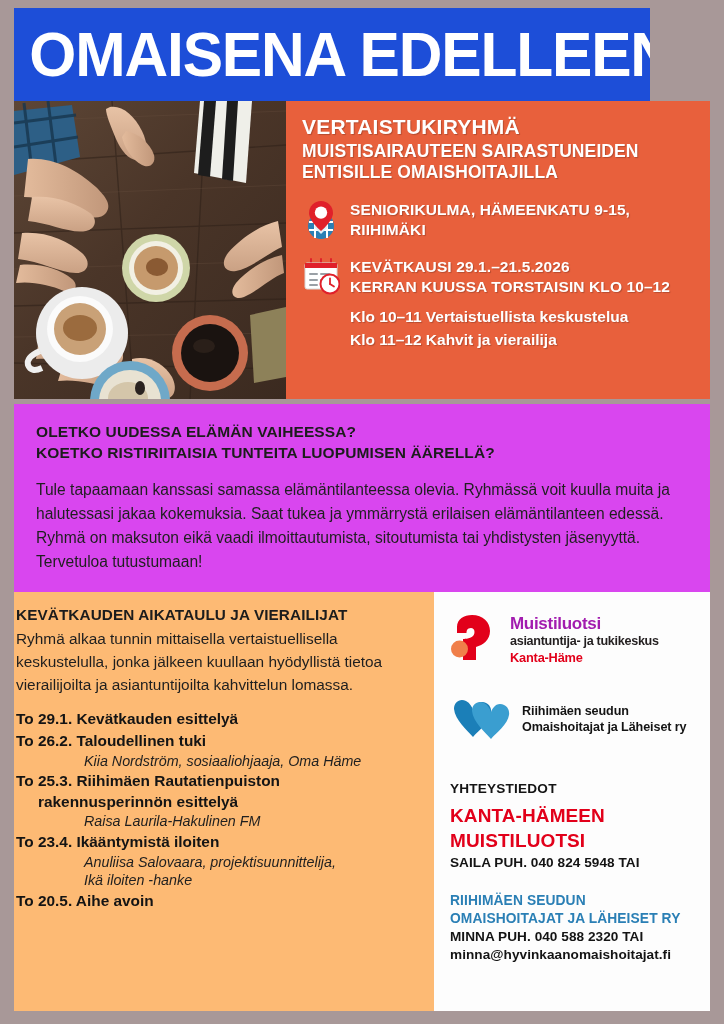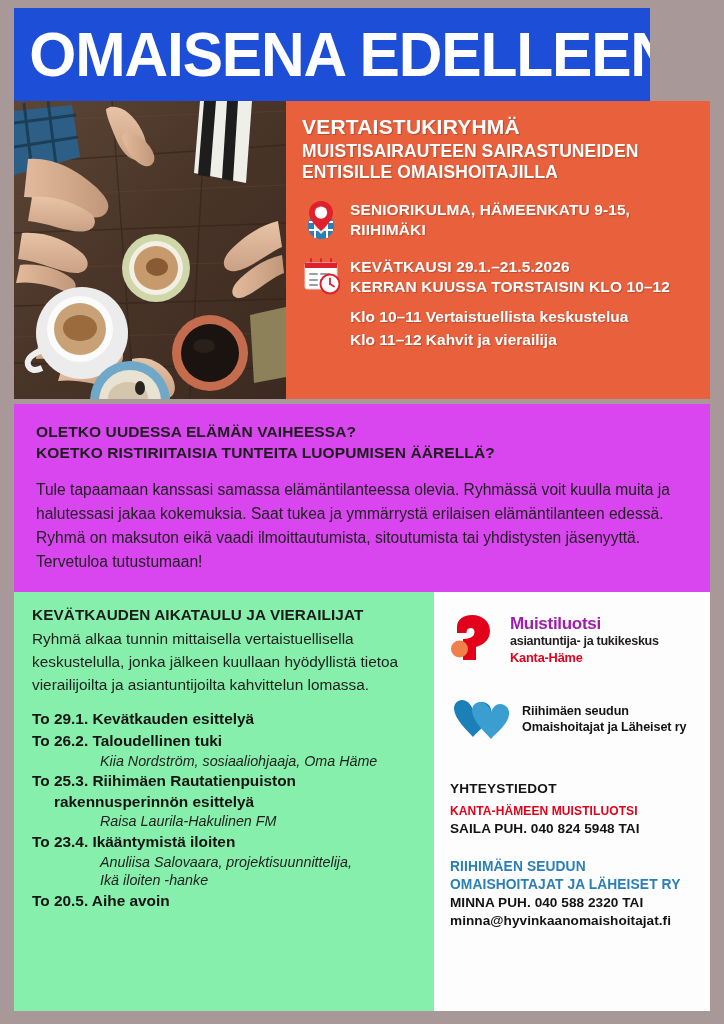--- a/index.html
+++ b/index.html
@@ -141,23 +141,23 @@
     line-height: 1.55;
   }
 
   
   .yellow-section {
     position: absolute;
     left: 14px;
     top: 592px;
     width: 420px;
     height: 419px;
-    background: #86efac;
+    background: #fdba74;
     box-sizing: border-box;
-    padding: 14px 18px 0 18px;
+    padding: 14px 18px 0 2px;
   }
   .yellow-head {
     font-size: 15.3px;
     font-weight: bold;
     color: #1c1c1c;
     letter-spacing: 0.1px;
   }
   .yellow-body {
     margin-top: 3px;
     font-size: 15.4px;
@@ -246,21 +246,21 @@
 
   .contacts { margin-top: 38px; }
   .contact-title {
     font-size: 13.6px;
     font-weight: bold;
     color: #141414;
     letter-spacing: 0.2px;
   }
   .contact-block { margin-top: 8px; }
   .contact-org-red {
-    font-size: 12px;
+    font-size: 19px;
     font-weight: bold;
     color: #e2001a;
     letter-spacing: 0.1px;
     line-height: 1.3;
   }
   .contact-org-blue {
     font-size: 13.8px;
     font-weight: bold;
     color: #2a7fb5;
     letter-spacing: 0.1px;

